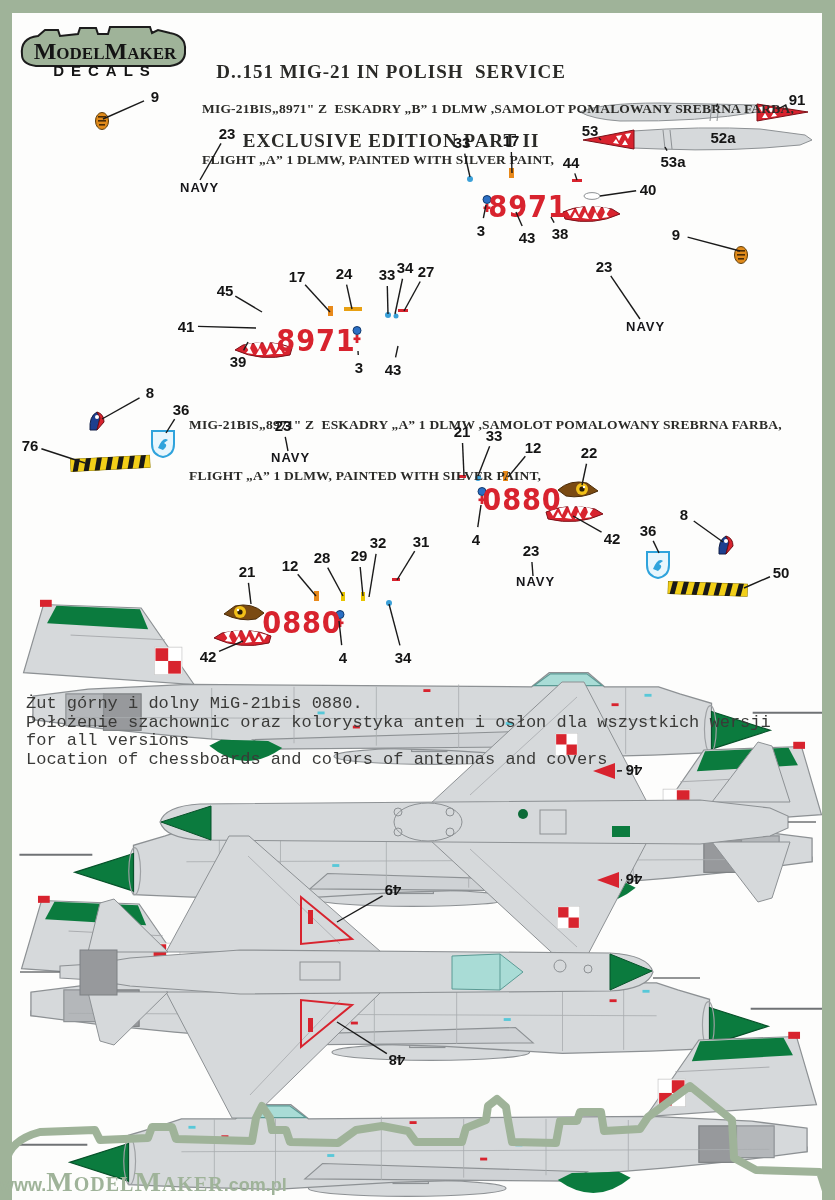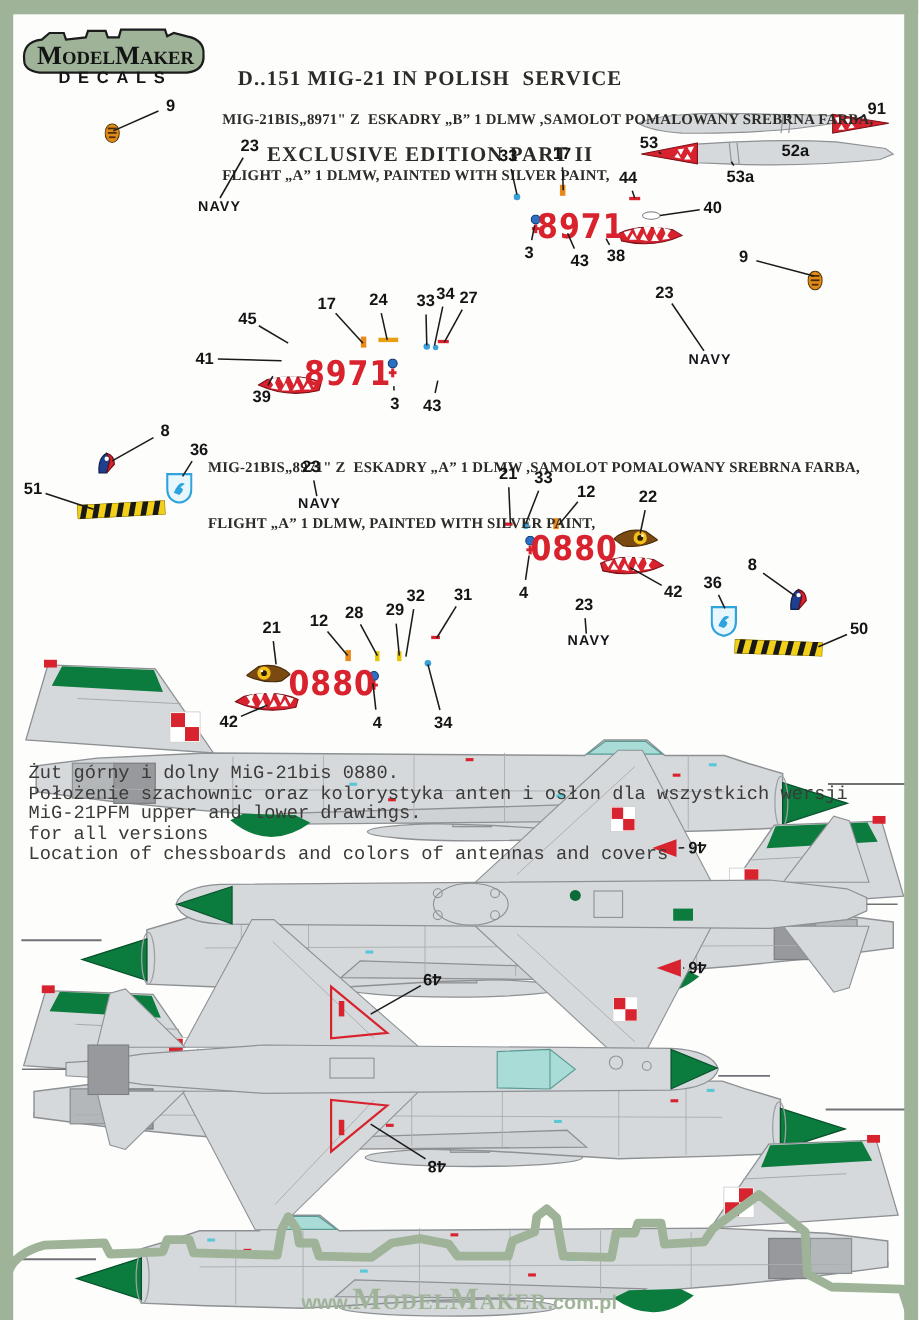--- a/index.html
+++ b/index.html
@@ -27,21 +27,21 @@
   #leader-lines{position:absolute;left:0;top:0;z-index:3;pointer-events:none;}
   #leader-lines line{stroke:#1a1a1a;stroke-width:1.4;}
   .callout{position:absolute;transform:translate(-50%,-50%);
            font:800 15px "Liberation Sans",sans-serif;color:#141414;white-space:nowrap;}
   .callout.rot{transform:translate(-50%,-50%) rotate(180deg);}
   .logo-brand{left:24px;top:38px;width:162px;text-align:center;
       font-family:"Liberation Serif",serif;font-variant:small-caps;font-weight:700;
       font-size:24px;color:#141414;letter-spacing:0px;}
   .logo-sub{left:24px;top:62px;width:162px;text-align:center;font-weight:700;
       font-size:15px;letter-spacing:7px;color:#141414;}
-  .website{left:0;top:1166px;width:835px;text-align:center;color:#9fb399;font-weight:700;z-index:6;}
+  .website{left:0;top:1166px;width:835px;color:#9fb399;font-weight:700;z-index:6;}
   .website .small{font-size:18px;}
   .website .big{font-family:"Liberation Serif",serif;font-variant:small-caps;font-size:28px;letter-spacing:1px;}
 </style>
 </head>
 <body>
 
 <div class="page">
   <div class="edge top"></div>
   <div class="edge left"></div>
   <div class="edge right"></div>
@@ -291,21 +291,20 @@
     <div>FLIGHT „A” 1 DLMW, PAINTED WITH SILVER PAINT,</div>
   </div>
   <div class="ov caption cap-a">
     <div>MIG-21BIS„8971" Z  ESKADRY „A” 1 DLMW ,SAMOLOT POMALOWANY SREBRNA FARBA,</div>
     <div>FLIGHT „A” 1 DLMW, PAINTED WITH SILVER PAINT,</div>
   </div>
 
   <div class="ov notes">
     <div>Żut górny i dolny MiG-21bis 0880.</div>
     <div>Położenie szachownic oraz kolorystyka anten i osłon dla wszystkich wersji</div>
-    <div>MiG-21PFM upper and lower drawings.</div>
     <div>for all versions</div>
     <div>Location of chessboards and colors of antennas and covers</div>
   </div>
 
   <div class="ov navy" style="left:180px;top:180px;">NAVY</div>
   <div class="ov navy" style="left:626px;top:319px;">NAVY</div>
   <div class="ov navy" style="left:271px;top:450px;">NAVY</div>
   <div class="ov navy" style="left:516px;top:574px;">NAVY</div>
 
   <div class="ov tacnum" style="left:528px;top:206px;">8971</div>
@@ -388,21 +387,21 @@
       <span class="callout" style="left: 393px; top: 369px;">43</span>
       <span class="callout" style="left: 297px; top: 276px;">17</span>
       <span class="callout" style="left: 344px; top: 273px;">24</span>
       <span class="callout" style="left: 387px; top: 274px;">33</span>
       <span class="callout" style="left: 405px; top: 267px;">34</span>
       <span class="callout" style="left: 426px; top: 271px;">27</span>
       <span class="callout" style="left: 676px; top: 234px;">9</span>
       <span class="callout" style="left: 604px; top: 266px;">23</span>
       <span class="callout" style="left: 150px; top: 392px;">8</span>
       <span class="callout" style="left: 181px; top: 409px;">36</span>
-      <span class="callout" style="left: 30px; top: 445px;">51</span>
+      <span class="callout" style="left: 30px; top: 445px;">76</span>
       <span class="callout" style="left: 283px; top: 425px;">23</span>
       <span class="callout" style="left: 462px; top: 431px;">21</span>
       <span class="callout" style="left: 494px; top: 435px;">33</span>
       <span class="callout" style="left: 533px; top: 447px;">12</span>
       <span class="callout" style="left: 589px; top: 452px;">22</span>
       <span class="callout" style="left: 476px; top: 539px;">4</span>
       <span class="callout" style="left: 612px; top: 538px;">42</span>
       <span class="callout" style="left: 247px; top: 571px;">21</span>
       <span class="callout" style="left: 290px; top: 565px;">12</span>
       <span class="callout" style="left: 322px; top: 557px;">28</span>

